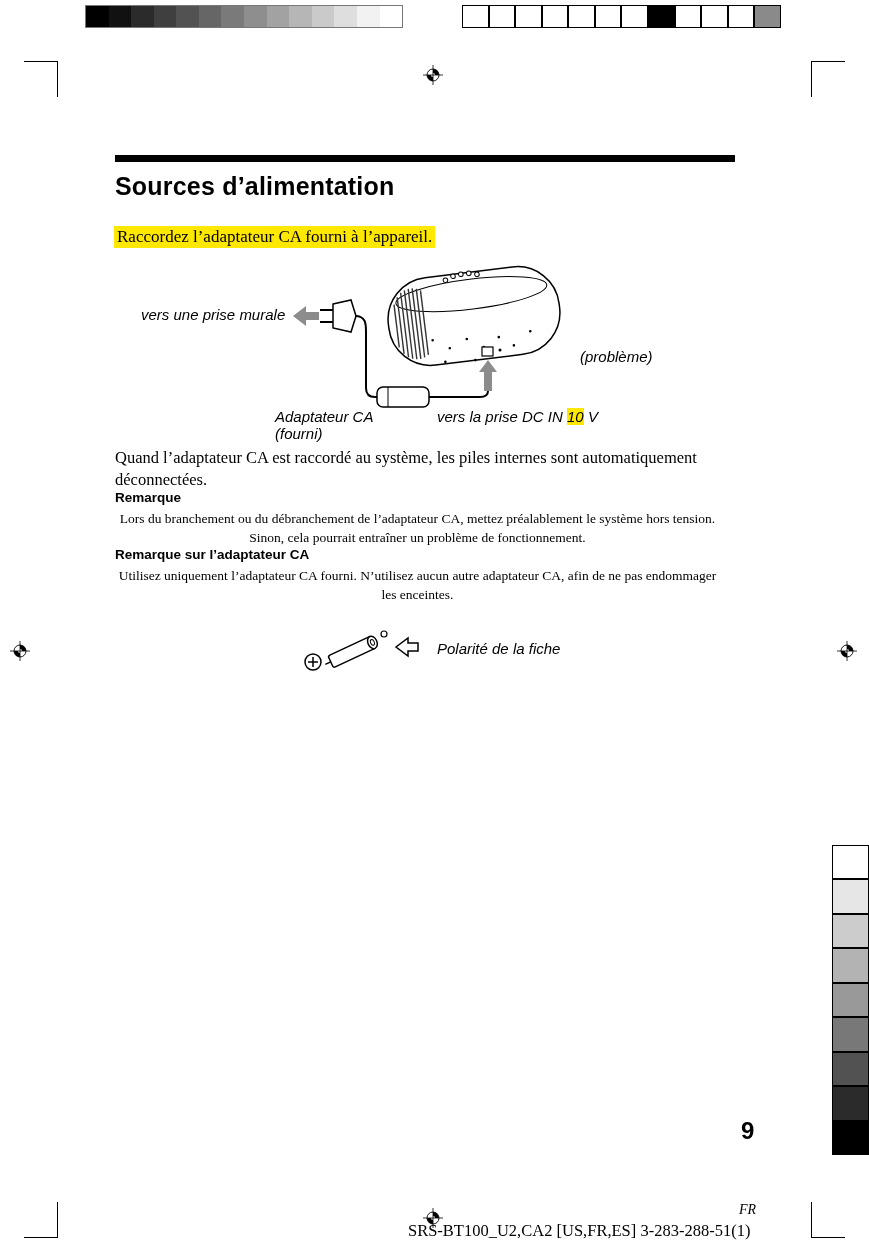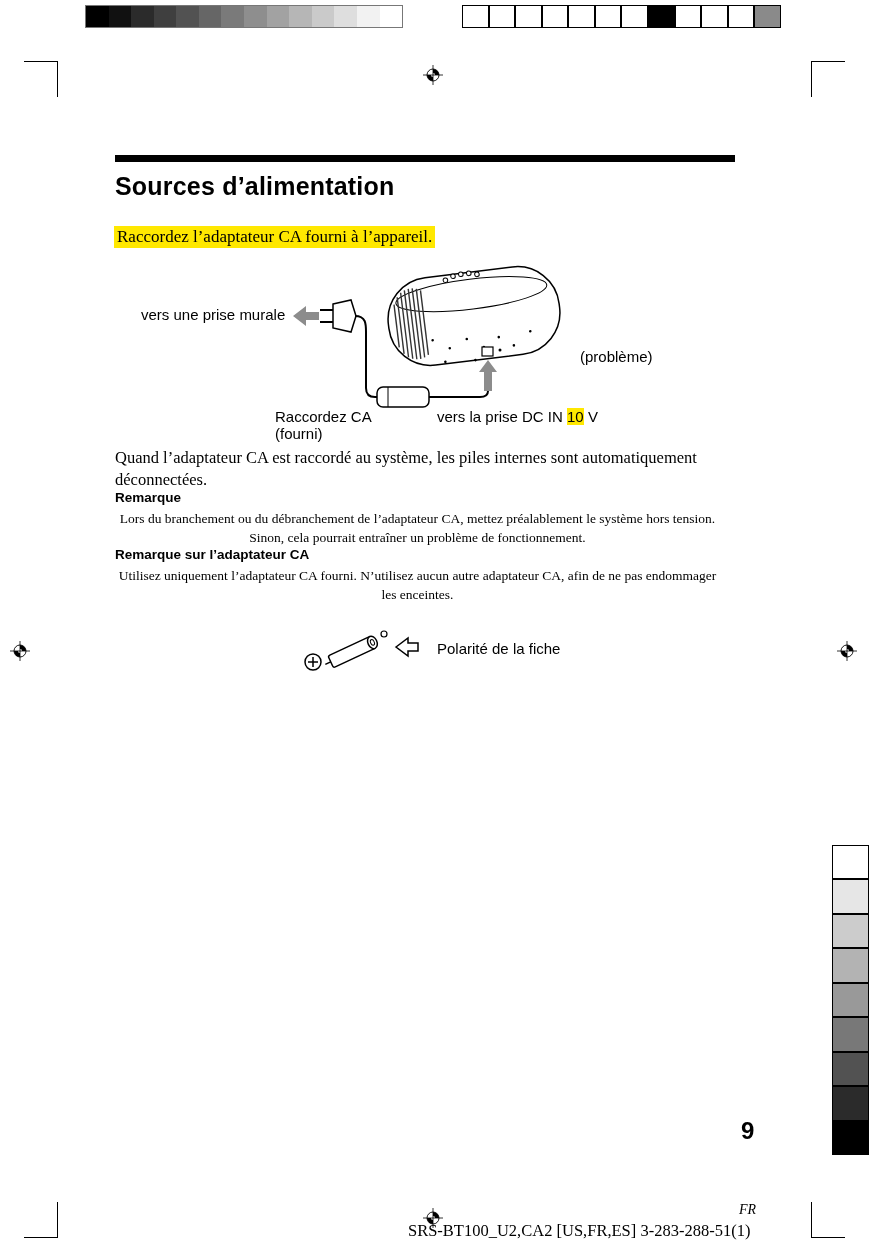--- a/index.html
+++ b/index.html
@@ -28,21 +28,21 @@
   .crop.br { border-bottom:1px solid #000; border-left:1px solid #000; }
 
   .title-rule { background:#000; }
   .page-title {
     font-family:"Liberation Sans", sans-serif;
     font-weight:bold; font-size:25px; letter-spacing:0.2px;
   }
   .highlight { background:var(--highlight, #ffe800); }
   .intro-line { font-size:17px; padding:1px 3px; }
 
-  .diagram-label { font-family:"Liberation Sans", sans-serif; font-size:15px; color:#000; }
+  .diagram-label { font-family:"Liberation Sans", sans-serif; font-size:15px; color:#000;font-style:italic; }
 
   .body-para { font-size:16.5px; line-height:1.32; }
   .note-heading { font-family:"Liberation Sans", sans-serif; font-weight:bold; font-size:13.5px; }
   .note-text { font-size:13.5px; line-height:1.42;text-align:center; }
 
   .page-number { font-family:"Liberation Sans", sans-serif; font-weight:bold; font-size:24px; }
   .lang-code { font-style:italic; font-size:14px; }
   .footer-code { font-size:16.5px; white-space:nowrap; }
 
   svg { display:block; }
@@ -184,21 +184,21 @@
   </g>
 
   <path d="M299,147 L350,147 Q358,147 358,141" fill="none" stroke="#000" stroke-width="2"></path>
 
   <polygon points="163,66 176,56 176,62 189,62 189,70 176,70 176,76" style="fill:var(--arrow-gray,#8c8c8c)"></polygon>
   <polygon points="358,110 349,122 354,122 354,141 362,141 362,122 367,122" style="fill:var(--arrow-gray,#8c8c8c)"></polygon>
 </svg>
 
 <div class="abs diagram-label" style="left:141px; top:306px;">vers une prise murale</div>
 <div class="abs diagram-label" style="left:580px; top:348px;">(problème)</div>
-<div class="abs diagram-label" style="left:275px; top:408px;">Raccordez CA</div>
+<div class="abs diagram-label" style="left:275px; top:408px;">Adaptateur CA</div>
 <div class="abs diagram-label" style="left:275px; top:425px;">(fourni)</div>
 <div class="abs diagram-label" style="left:437px; top:408px;">
   <span>vers la prise DC IN</span>
   <span class="highlight">10</span>
   <span>V</span>
 </div>
 
 <div class="abs body-para" style="left:115px; top:447px; width:622px;">Quand l’adaptateur CA est raccordé au système, les piles internes sont automatiquement déconnectées.</div>
 
 <div class="abs note-heading" style="left:115px; top:490px;">Remarque</div>

